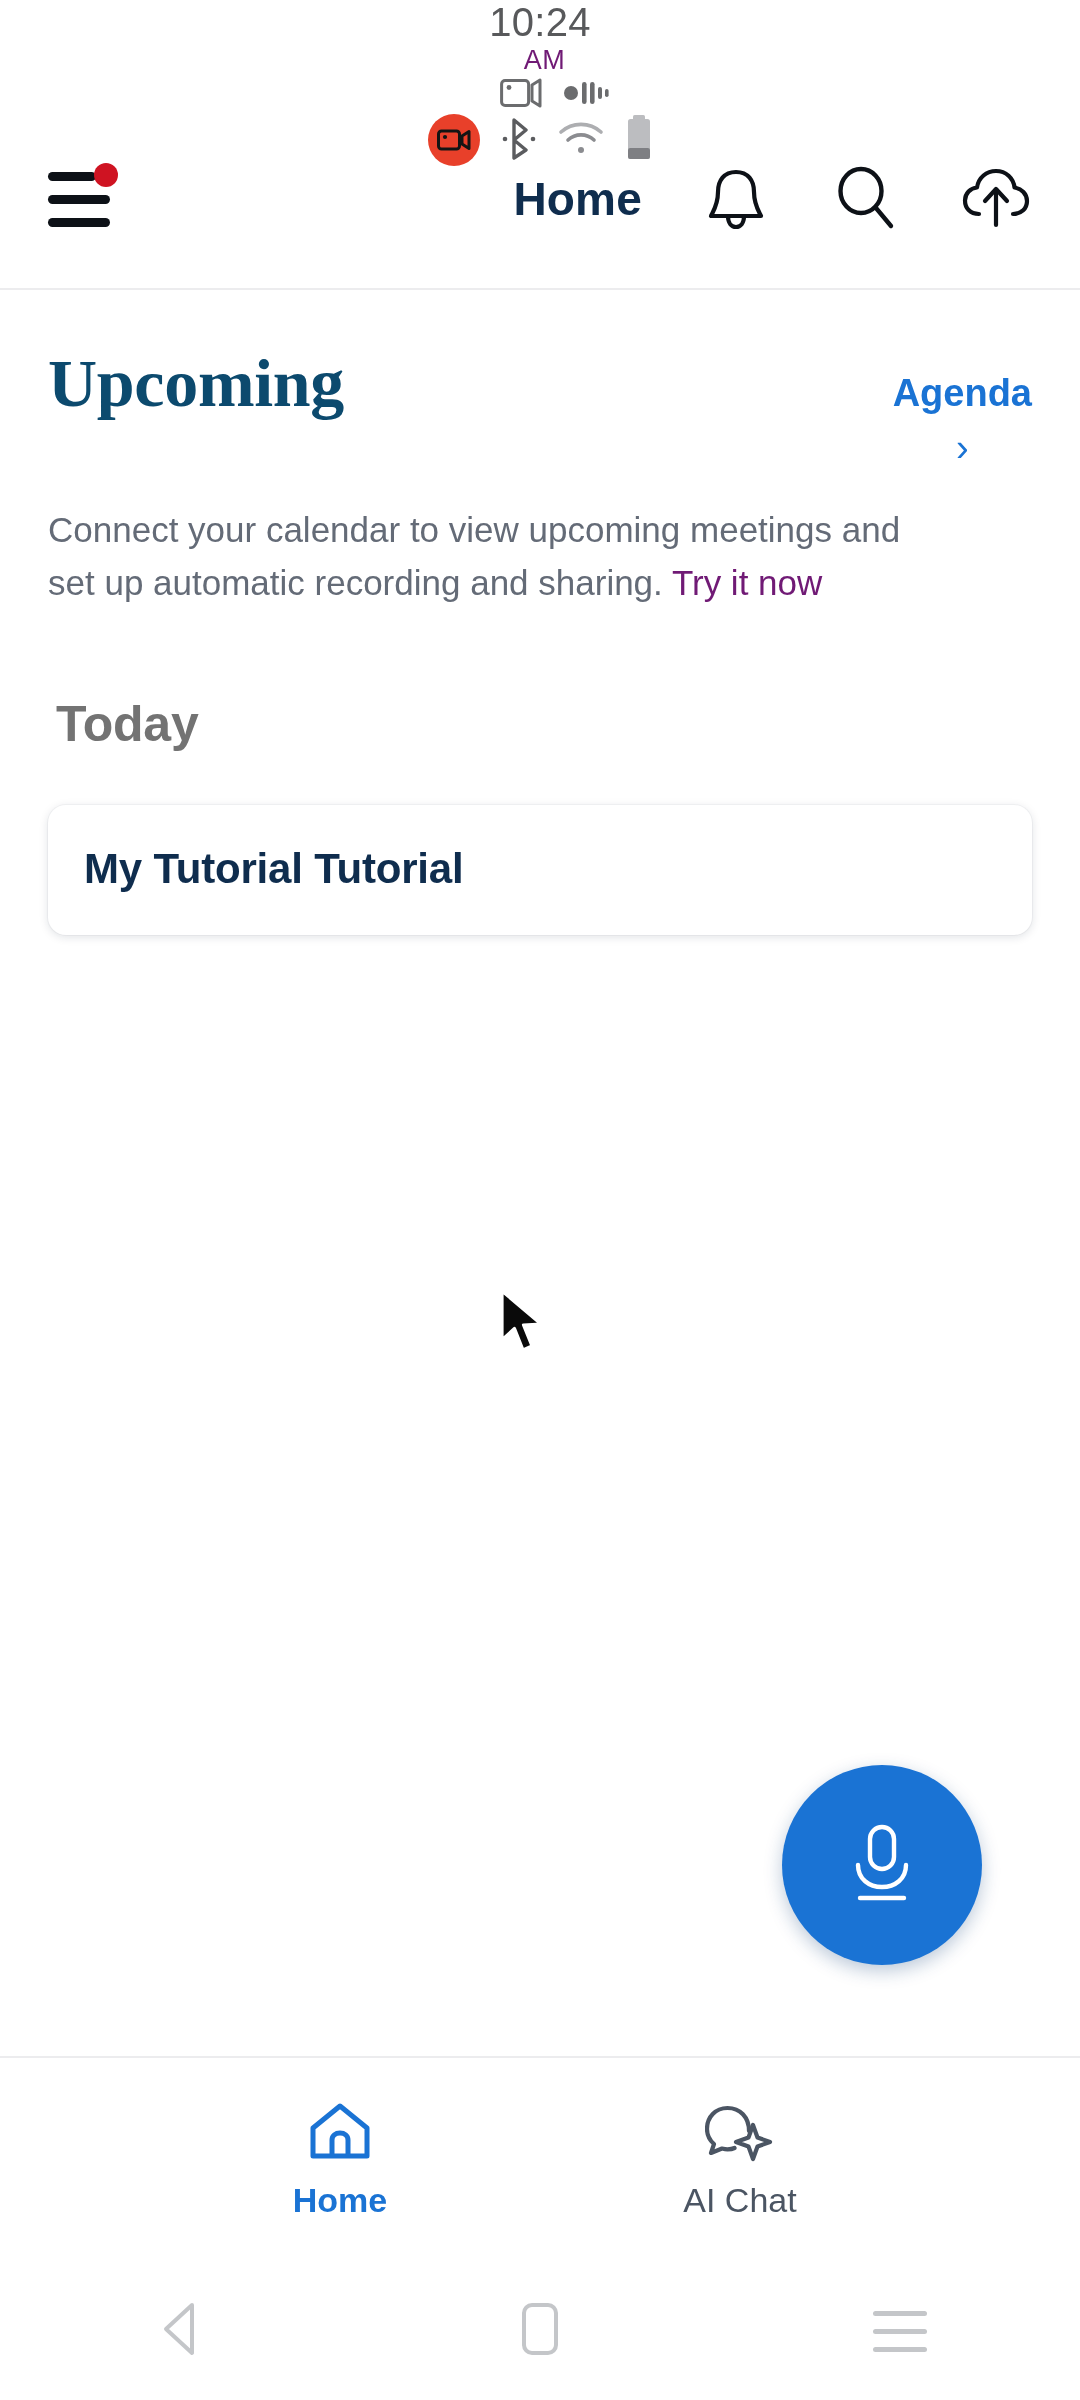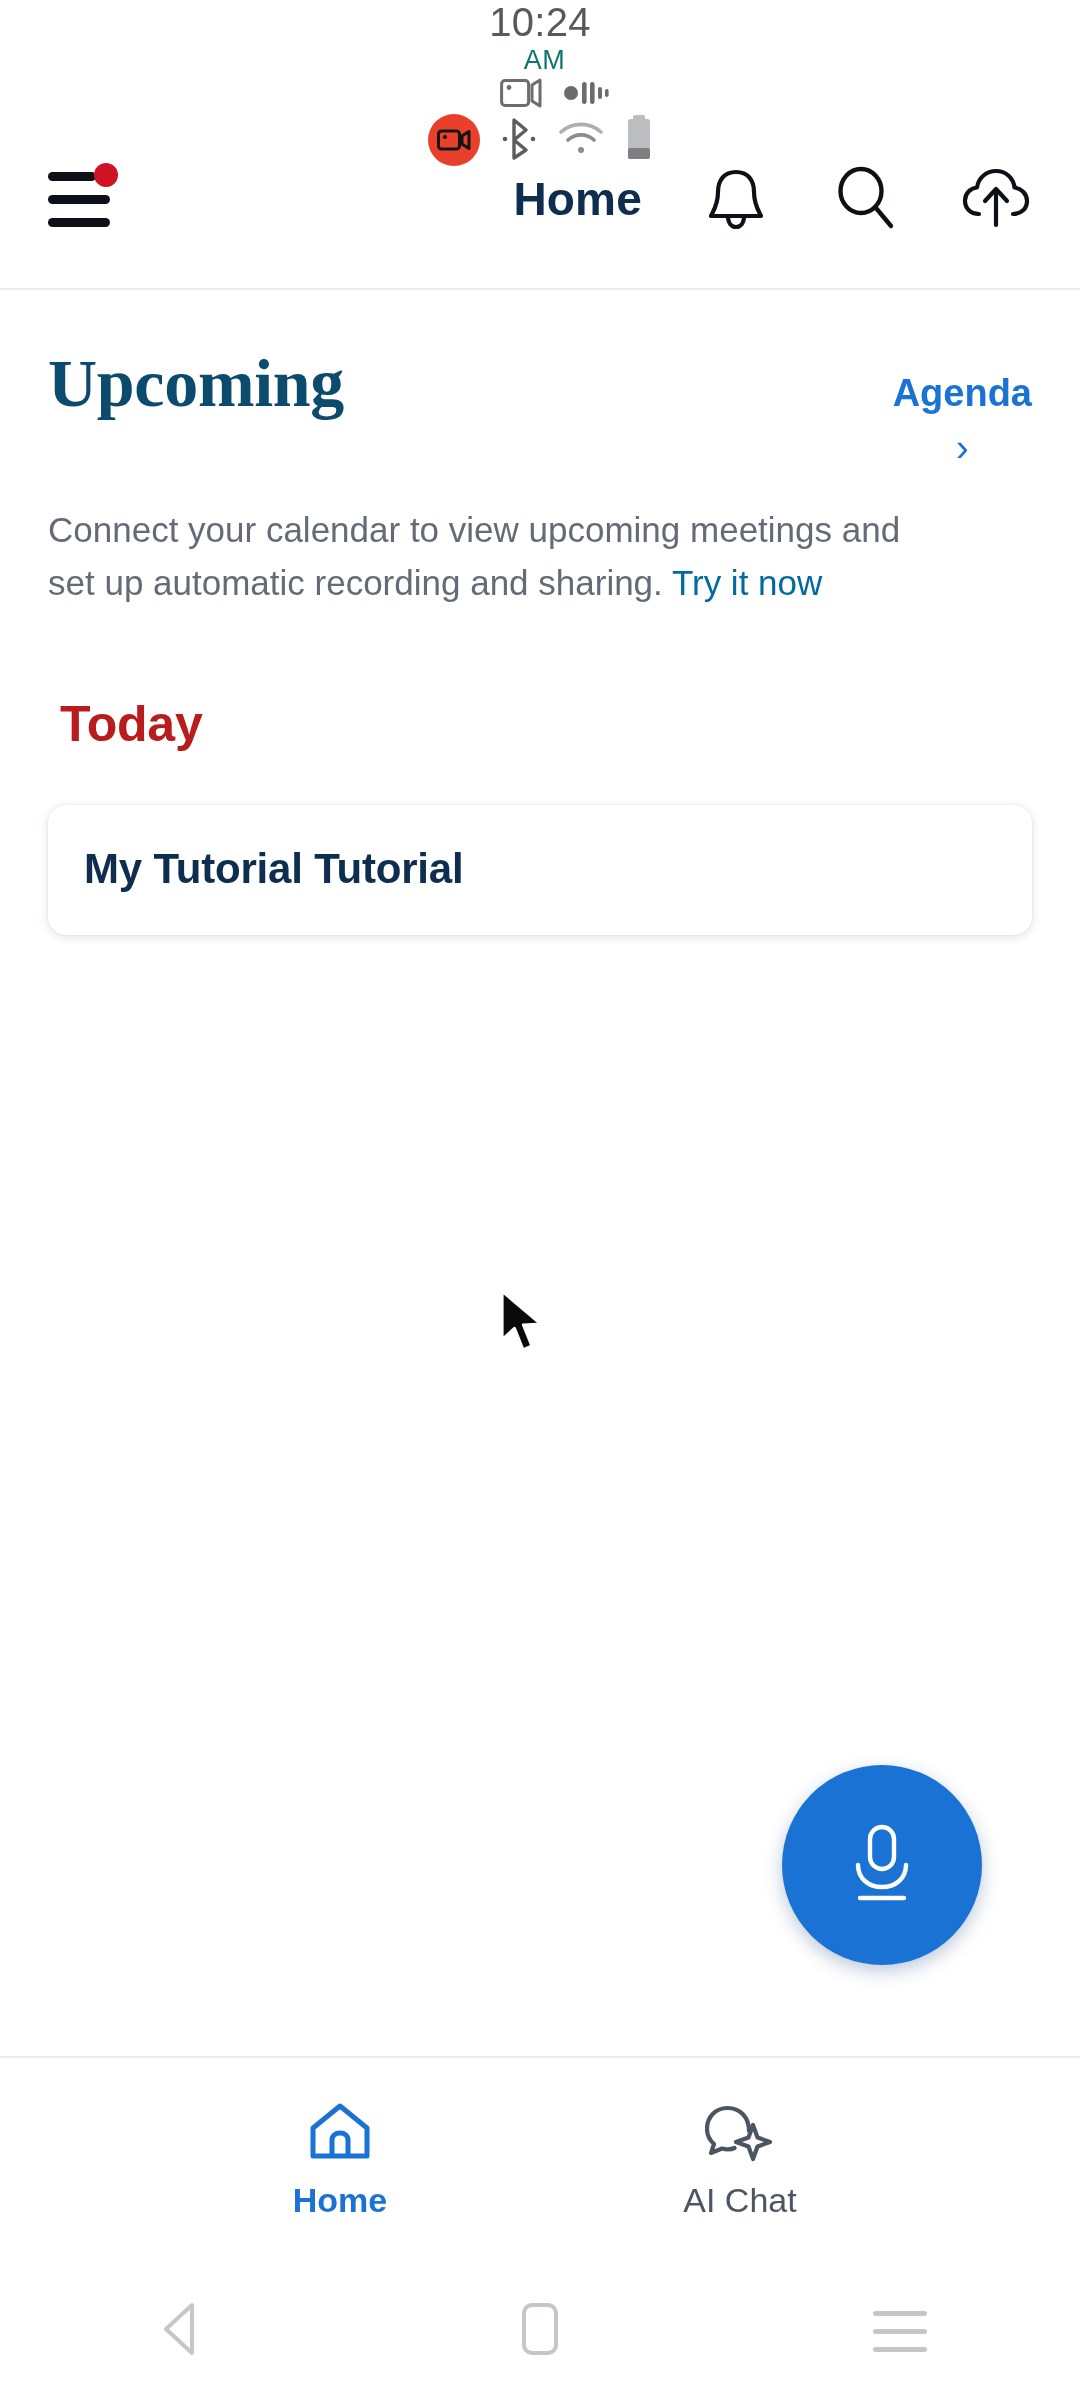--- a/index.html
+++ b/index.html
@@ -13,21 +13,21 @@
 
   
   .statusbar {
     position:absolute; top:0; left:0; width:1080px; height:110px;
     display:flex; align-items:center; padding:0 34px;flex-direction:column;
   }
   .sb-time {
     font-size:40px; color:#58595b; letter-spacing:.3px;
     font-family:"Liberation Sans", sans-serif;
   }
-  .sb-ampm { font-size:27px; color:#0f766e; margin-left:9px; letter-spacing:.5px; }
+  .sb-ampm { font-size:27px; color:#701a75; margin-left:9px; letter-spacing:.5px; }
   .sb-left-icons { display:flex; align-items:center; gap:22px; margin-left:32px; }
   .sb-spacer { flex:1 1 auto; }
   .sb-right-icons { display:flex; align-items:center; gap:22px; }
   .rec-badge {
     width:52px; height:52px; border-radius:26px; background:#e8402a;
     display:flex; align-items:center; justify-content:center;
   }
 
   
   .appbar {
@@ -65,25 +65,26 @@
   .h-upcoming { font-size:68px; font-weight:bold; color:#0c4a6e; letter-spacing:-.3px;font-family:Liberation Serif, serif; }
   .row-spacer { flex:1 1 auto; }
   .agenda-link { display:flex; align-items:center; gap:14px; color:#1a73d4;
     font-size:38px; font-weight:bold;flex-direction:column; }
   .chev { font-size:38px; font-weight:normal; line-height:1; }
 
   .blurb {
     padding:36px 48px 0 48px; font-size:35px; line-height:1.52; color:#646b77;
     max-width:1000px;
   }
-  .blurb a { color:#0369a1; text-decoration:none; }
+  .blurb a { color:#701a75; text-decoration:none; }
 
   .h-today {
-    padding:86px 48px 0 60px; font-size:50px; font-weight:bold; color:#b91c1c;
+    padding:86px 48px 0 48px; font-size:50px; font-weight:bold; color:#737373;
     letter-spacing:-.2px;
+    margin-left:8px;
   }
 
   .card {
     margin:52px 48px 0 48px; background:#ffffff; border-radius:18px;
     box-shadow:0 2px 10px rgba(16,30,54,.13), 0 0 0 1px rgba(16,30,54,.035);
     padding:40px 36px 42px 36px;
   }
   .card-title { font-size:42px; font-weight:bold; color:#0f2d4e; letter-spacing:-.2px; }
   .card-sub { margin-top:16px; font-size:32px; color:#7b8493; }
 

